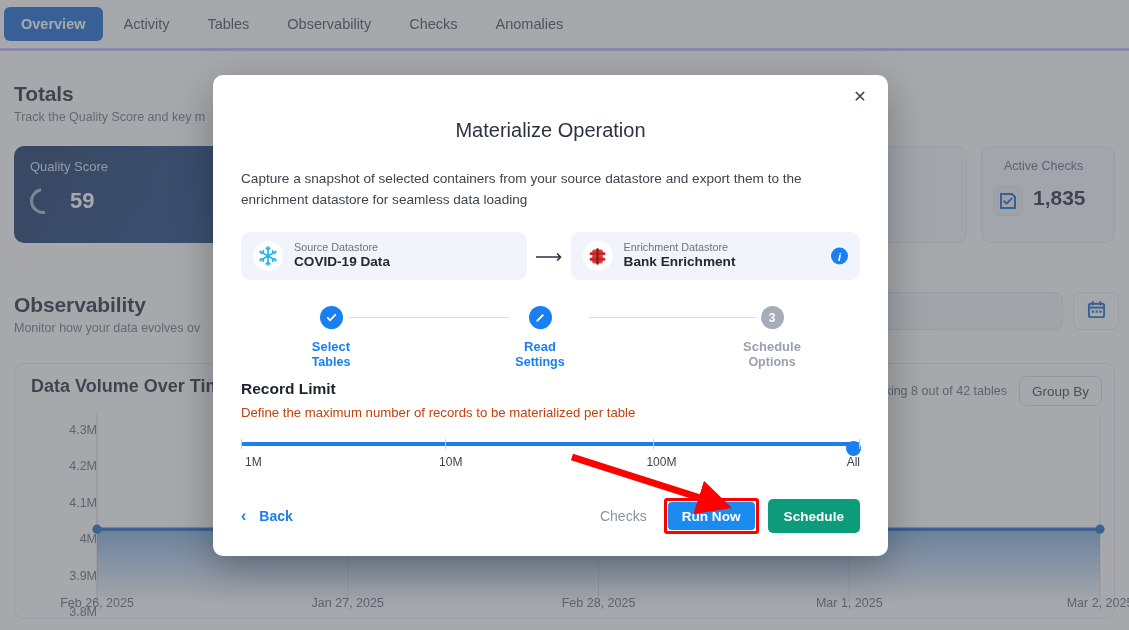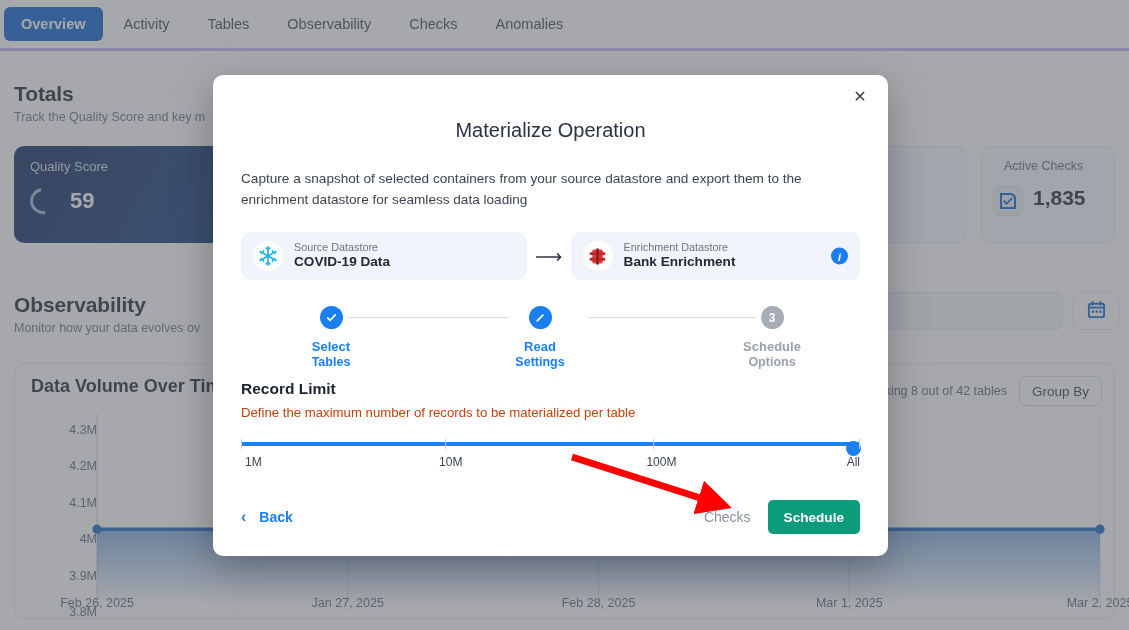--- a/index.html
+++ b/index.html
@@ -411,20 +411,26 @@
       </div>
     </div>
 
     <div class="footer">
       <div class="back-btn">
         <span class="back-chev">‹</span>
         <span class="back-label">Back</span>
       </div>
       <div class="footer-right">
         <div class="cancel-btn"><span>Checks</span></div>
+        <div class="runnow-holder">
+          <div class="runnow-box"></div>
+          <div class="runnow-btn">
+              <span>Run Now</span>
+            </div>
+        </div>
         <div class="schedule-btn">
             <span>Schedule</span>
           </div>
       </div>
     </div>
 
     <div class="modal-close" style="position:absolute; right:17px; top:11px;">
       <span>✕</span>
     </div>
   </div>

